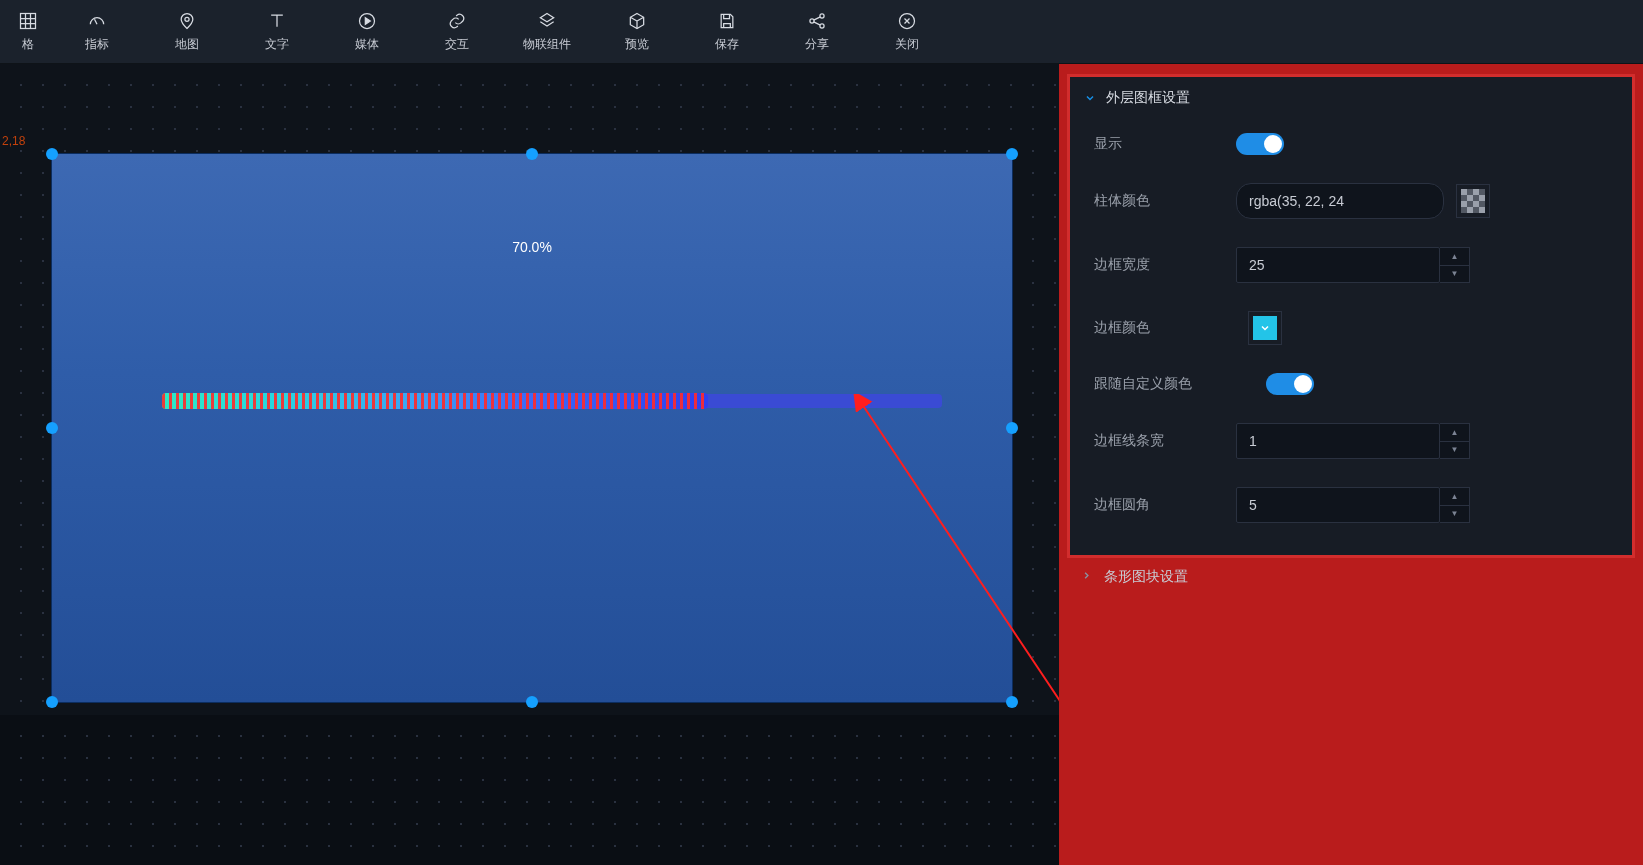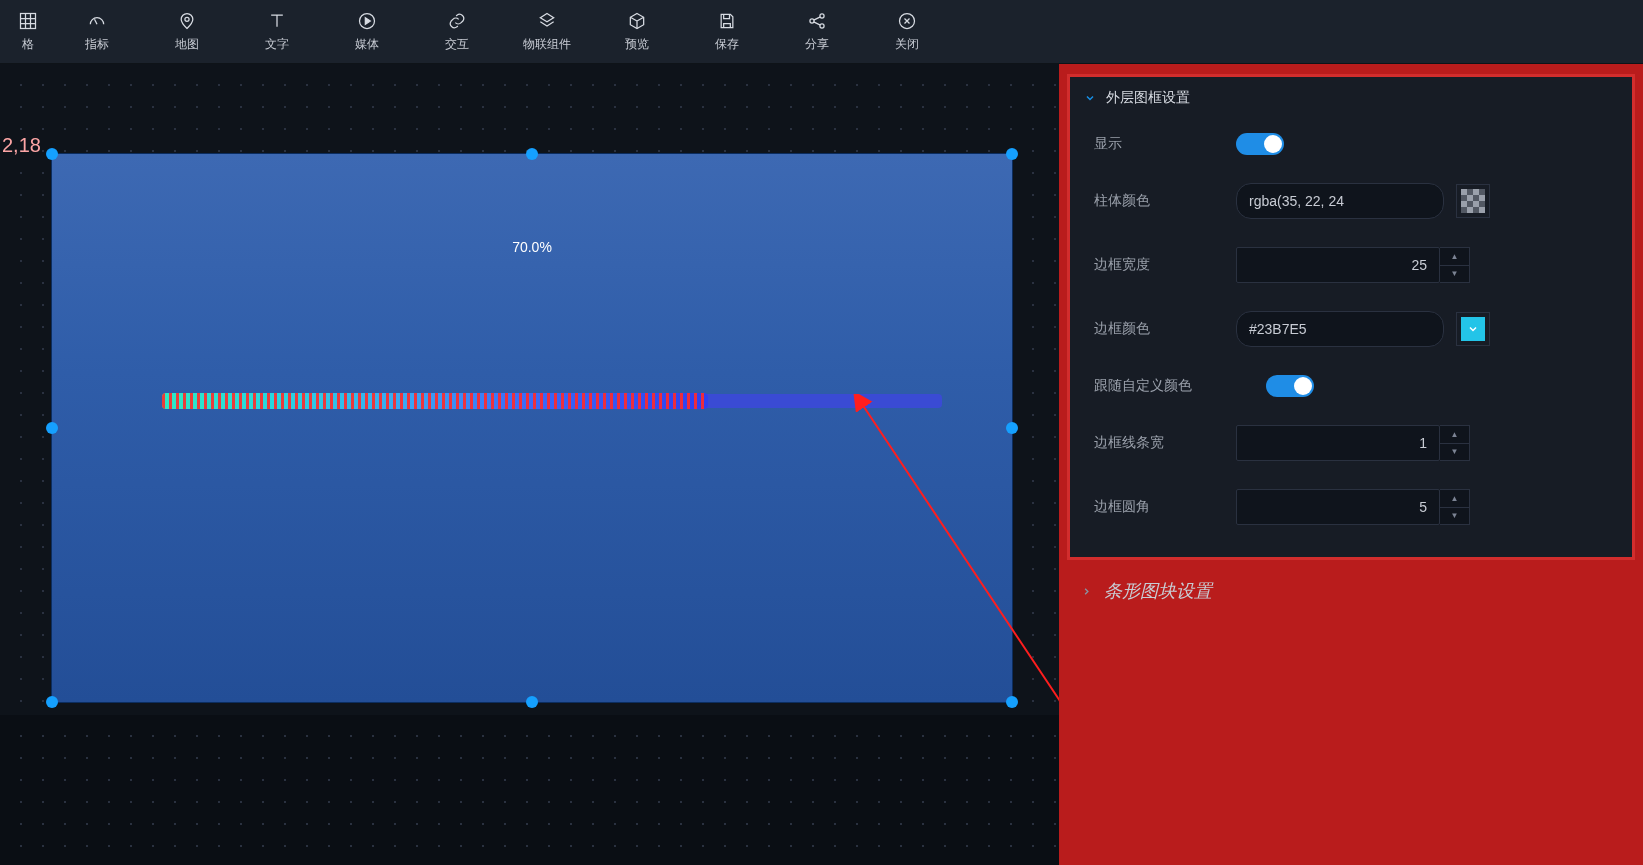--- a/index.html
+++ b/index.html
@@ -63,22 +63,22 @@
   position: absolute;
   inset: 0;
   background-image: radial-gradient(#2a3140 1px, transparent 1px);
   background-size: 22px 22px;
   background-position: 10px 10px;
 }
 .viewport-pos {
   position: absolute;
   left: 2px;
   top: 70px;
-  font-size: 20px;
-  color: #fca5a5;
+  font-size: 12px;
+  color: #c2410c;
 }
 .canvas-frame {
   position: absolute;
   left: 52px;
   top: 90px;
   width: 960px;
   height: 548px;
   background: linear-gradient(180deg, #3d69b3 0%, #2f5da9 40%, #234e97 100%);
   outline: 1px solid #0c2d5e;
 }
@@ -220,21 +220,21 @@
   background: #0f141c;
   border: 1px solid #2a3140;
   color: #c8ccd4;
   padding: 0 12px;
   font-size: 14px;
   border-radius: 2px;
 }
 .text-input { width: 208px; border-radius: 15px; }
 .num-input {
   width: 204px;
-  text-align: right;
+  text-align: left;
 }
 .num-wrap {
   display: flex;
   width: 240px;
 }
 .spin {
   width: 30px;
   height: 36px;
   background: #0f141c;
   border: 1px solid #2a3140;
@@ -297,27 +297,26 @@
   height: 36px;
   background: #0f141c;
   border: 1px solid #2a3140;
   color: #c8ccd4;
   font-size: 14px;
   text-align: center;
   border-radius: 2px;
 }
 .acc {
   display: flex;
-  align-items: center;
+  align-items: flex-start;
   height: 42px;
   padding: 0 22px;
-  font-size: 18px;
+  font-size: 14px;
   color: #c8ccd4;
   cursor: pointer;
-  font-style: italic;
 }
 .acc .chev-r {
   margin-right: 12px;
   color: #8a92a0;
 }
 </style>
 </head>
 <body>
 
 <div class="toolbar">
@@ -496,21 +495,20 @@
           <div class="spin">
             <div>▲</div>
             <div>▼</div>
           </div>
         </div>
       </div>
 
       <div class="row">
         <div class="row-label">边框颜色</div>
         <div class="input-wrap">
-          <input class="text-input" value="#23B7E5" style="">
           <div class="swatch-color">
             <div class="swatch-color-inner">
               <svg width="12" height="12" viewBox="0 0 24 24" fill="none" stroke="#fff" stroke-width="3">
                   <path d="M6 9l6 6 6-6"></path>
                 </svg>
             </div>
           </div>
         </div>
       </div>
 

